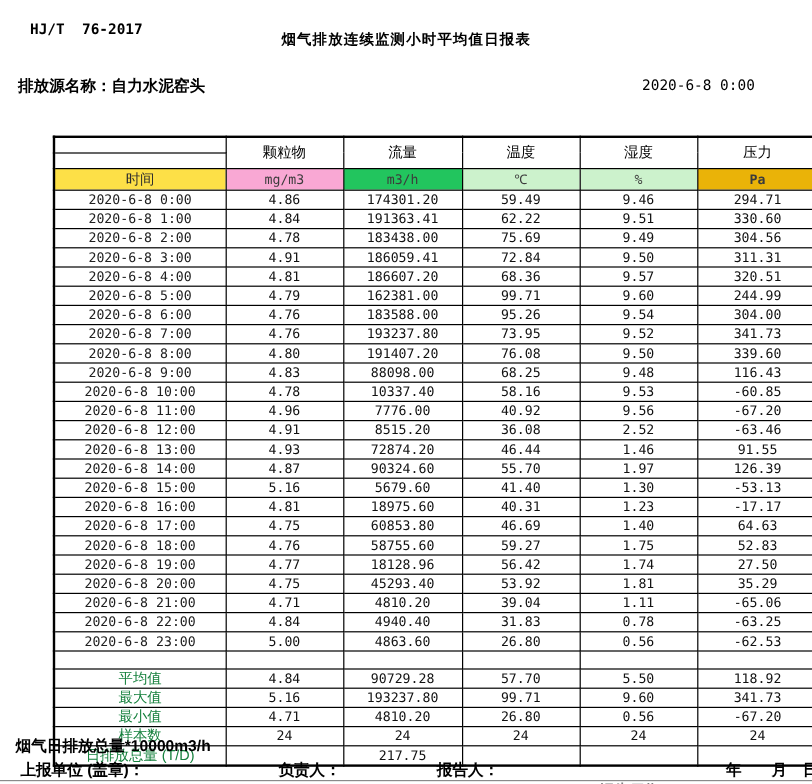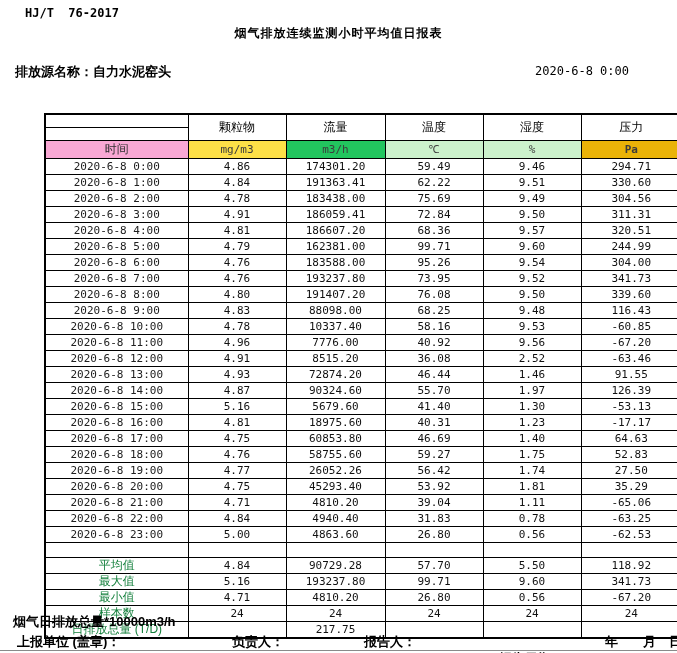--- a/index.html
+++ b/index.html
@@ -6,21 +6,21 @@
   html,body { margin:0; padding:0; }
   body {
     width:677px; height:653px;
     background:#ffffff;
     font-family:"Liberation Sans", sans-serif;
     color:#000;
     position:relative;
     overflow:hidden;
   }
   .std-code {
-    position:absolute; left:25px; top:6px;
+    position:absolute; left:25px; top:17px;
     font-family:"DejaVu Sans Mono", monospace;
     font-weight:bold; font-size:12px; white-space:pre;
   }
   .report-title {
     position:absolute; top:25px; left:0; width:100%;
     text-align:center; font-weight:bold; font-size:12px;
     letter-spacing:1px;
   }
   .meta-row { position:absolute; top:63px; left:15px; right:20px; height:16px; font-size:13px; }
   .src-label { font-weight:bold; }
@@ -112,22 +112,22 @@
       <th rowspan="2">颗粒物</th>
       <th rowspan="2">流量</th>
       <th rowspan="2">温度</th>
       <th rowspan="2">湿度</th>
       <th rowspan="2">压力</th>
     </tr>
     <tr class="hrow">
       <td></td>
     </tr>
     <tr class="unit-row">
-      <td class="time-head-label" style="background: #f9a8d4;">时间</td>
-      <td class="unit-cell" style="background: #fde047;">mg/m3</td>
+      <td class="time-head-label" style="background: #fde047;">时间</td>
+      <td class="unit-cell" style="background: #f9a8d4;">mg/m3</td>
       <td class="unit-cell" style="background: #22c55e;">m3/h</td>
       <td class="unit-cell" style="background: rgb(204, 242, 204);">℃</td>
       <td class="unit-cell" style="background: rgb(204, 242, 204);">%</td>
       <td class="unit-cell" style="background: #eab308; font-weight: bold;">Pa</td>
     </tr>
   </thead>
   <tbody id="hourly-rows">
       <tr>
         <td class="time-cell">2020-6-8 0:00</td>
         <td class="num-cell">4.86</td>
@@ -276,21 +276,21 @@
         <td class="time-cell">2020-6-8 18:00</td>
         <td class="num-cell">4.76</td>
         <td class="num-cell">58755.60</td>
         <td class="num-cell">59.27</td>
         <td class="num-cell">1.75</td>
         <td class="num-cell">52.83</td>
       </tr>
       <tr>
         <td class="time-cell">2020-6-8 19:00</td>
         <td class="num-cell">4.77</td>
-        <td class="num-cell">26052.26</td>
+        <td class="num-cell">18128.96</td>
         <td class="num-cell">56.42</td>
         <td class="num-cell">1.74</td>
         <td class="num-cell">27.50</td>
       </tr>
       <tr>
         <td class="time-cell">2020-6-8 20:00</td>
         <td class="num-cell">4.75</td>
         <td class="num-cell">45293.40</td>
         <td class="num-cell">53.92</td>
         <td class="num-cell">1.81</td>

